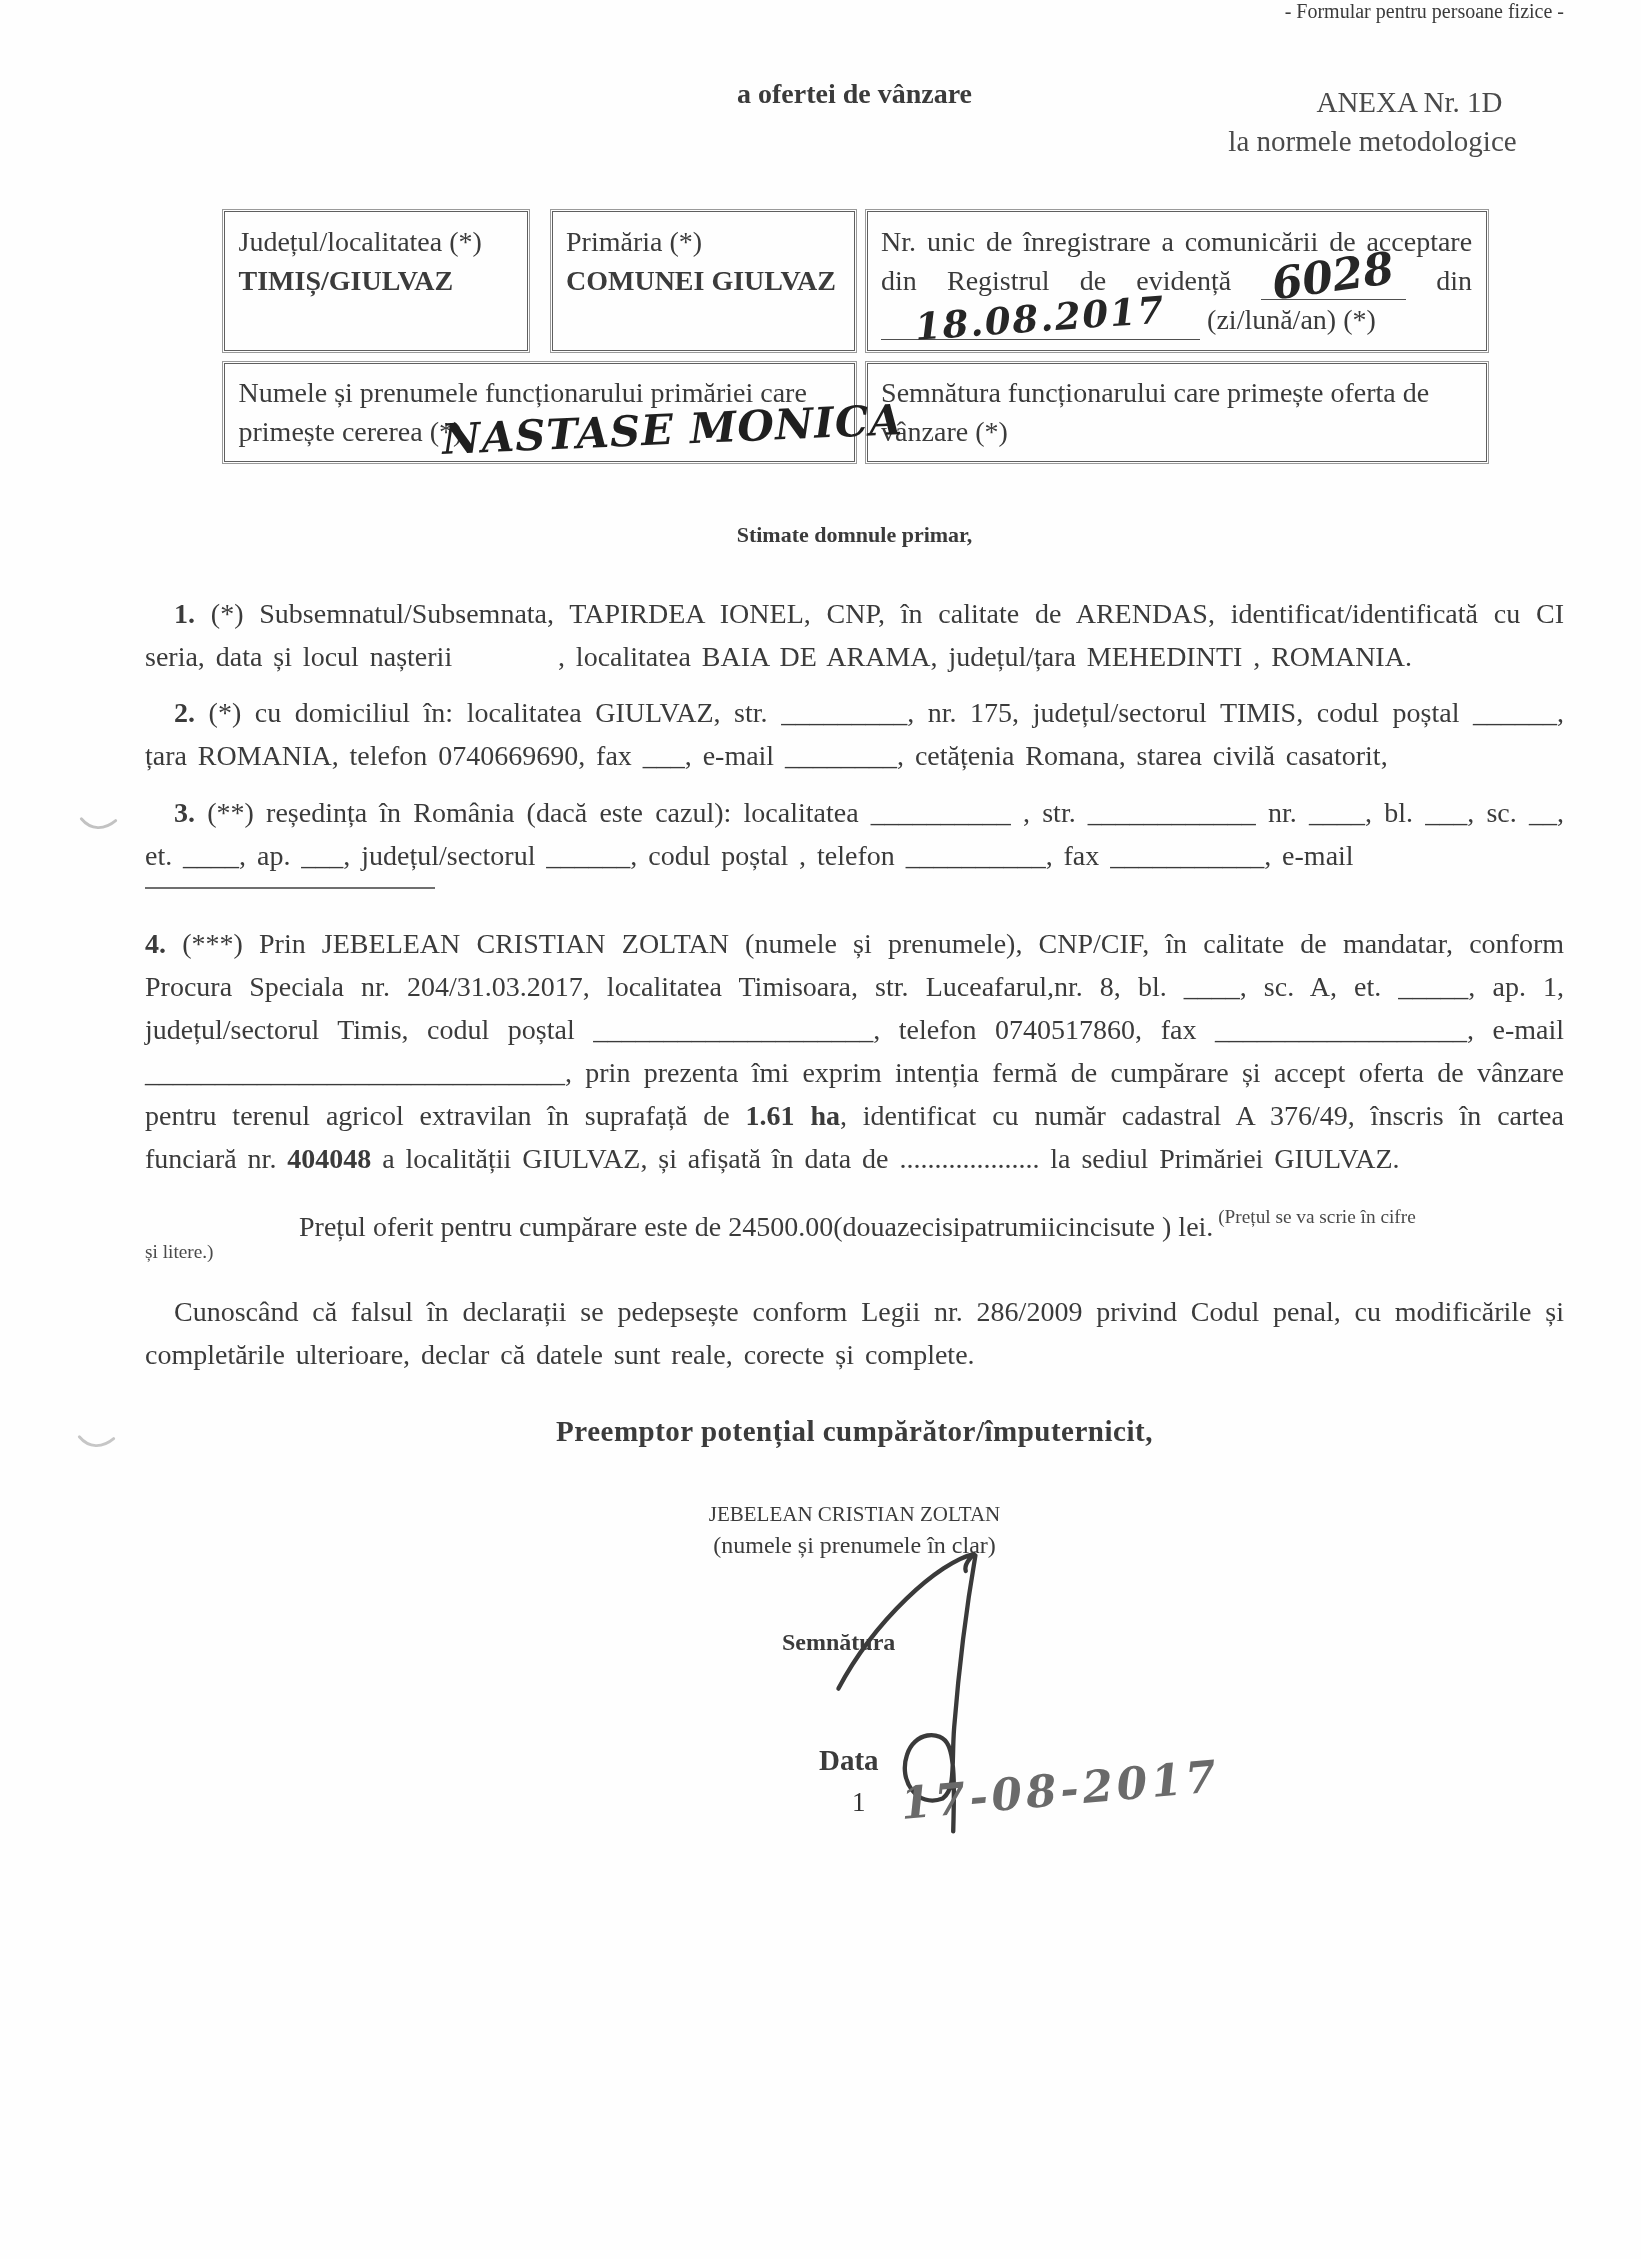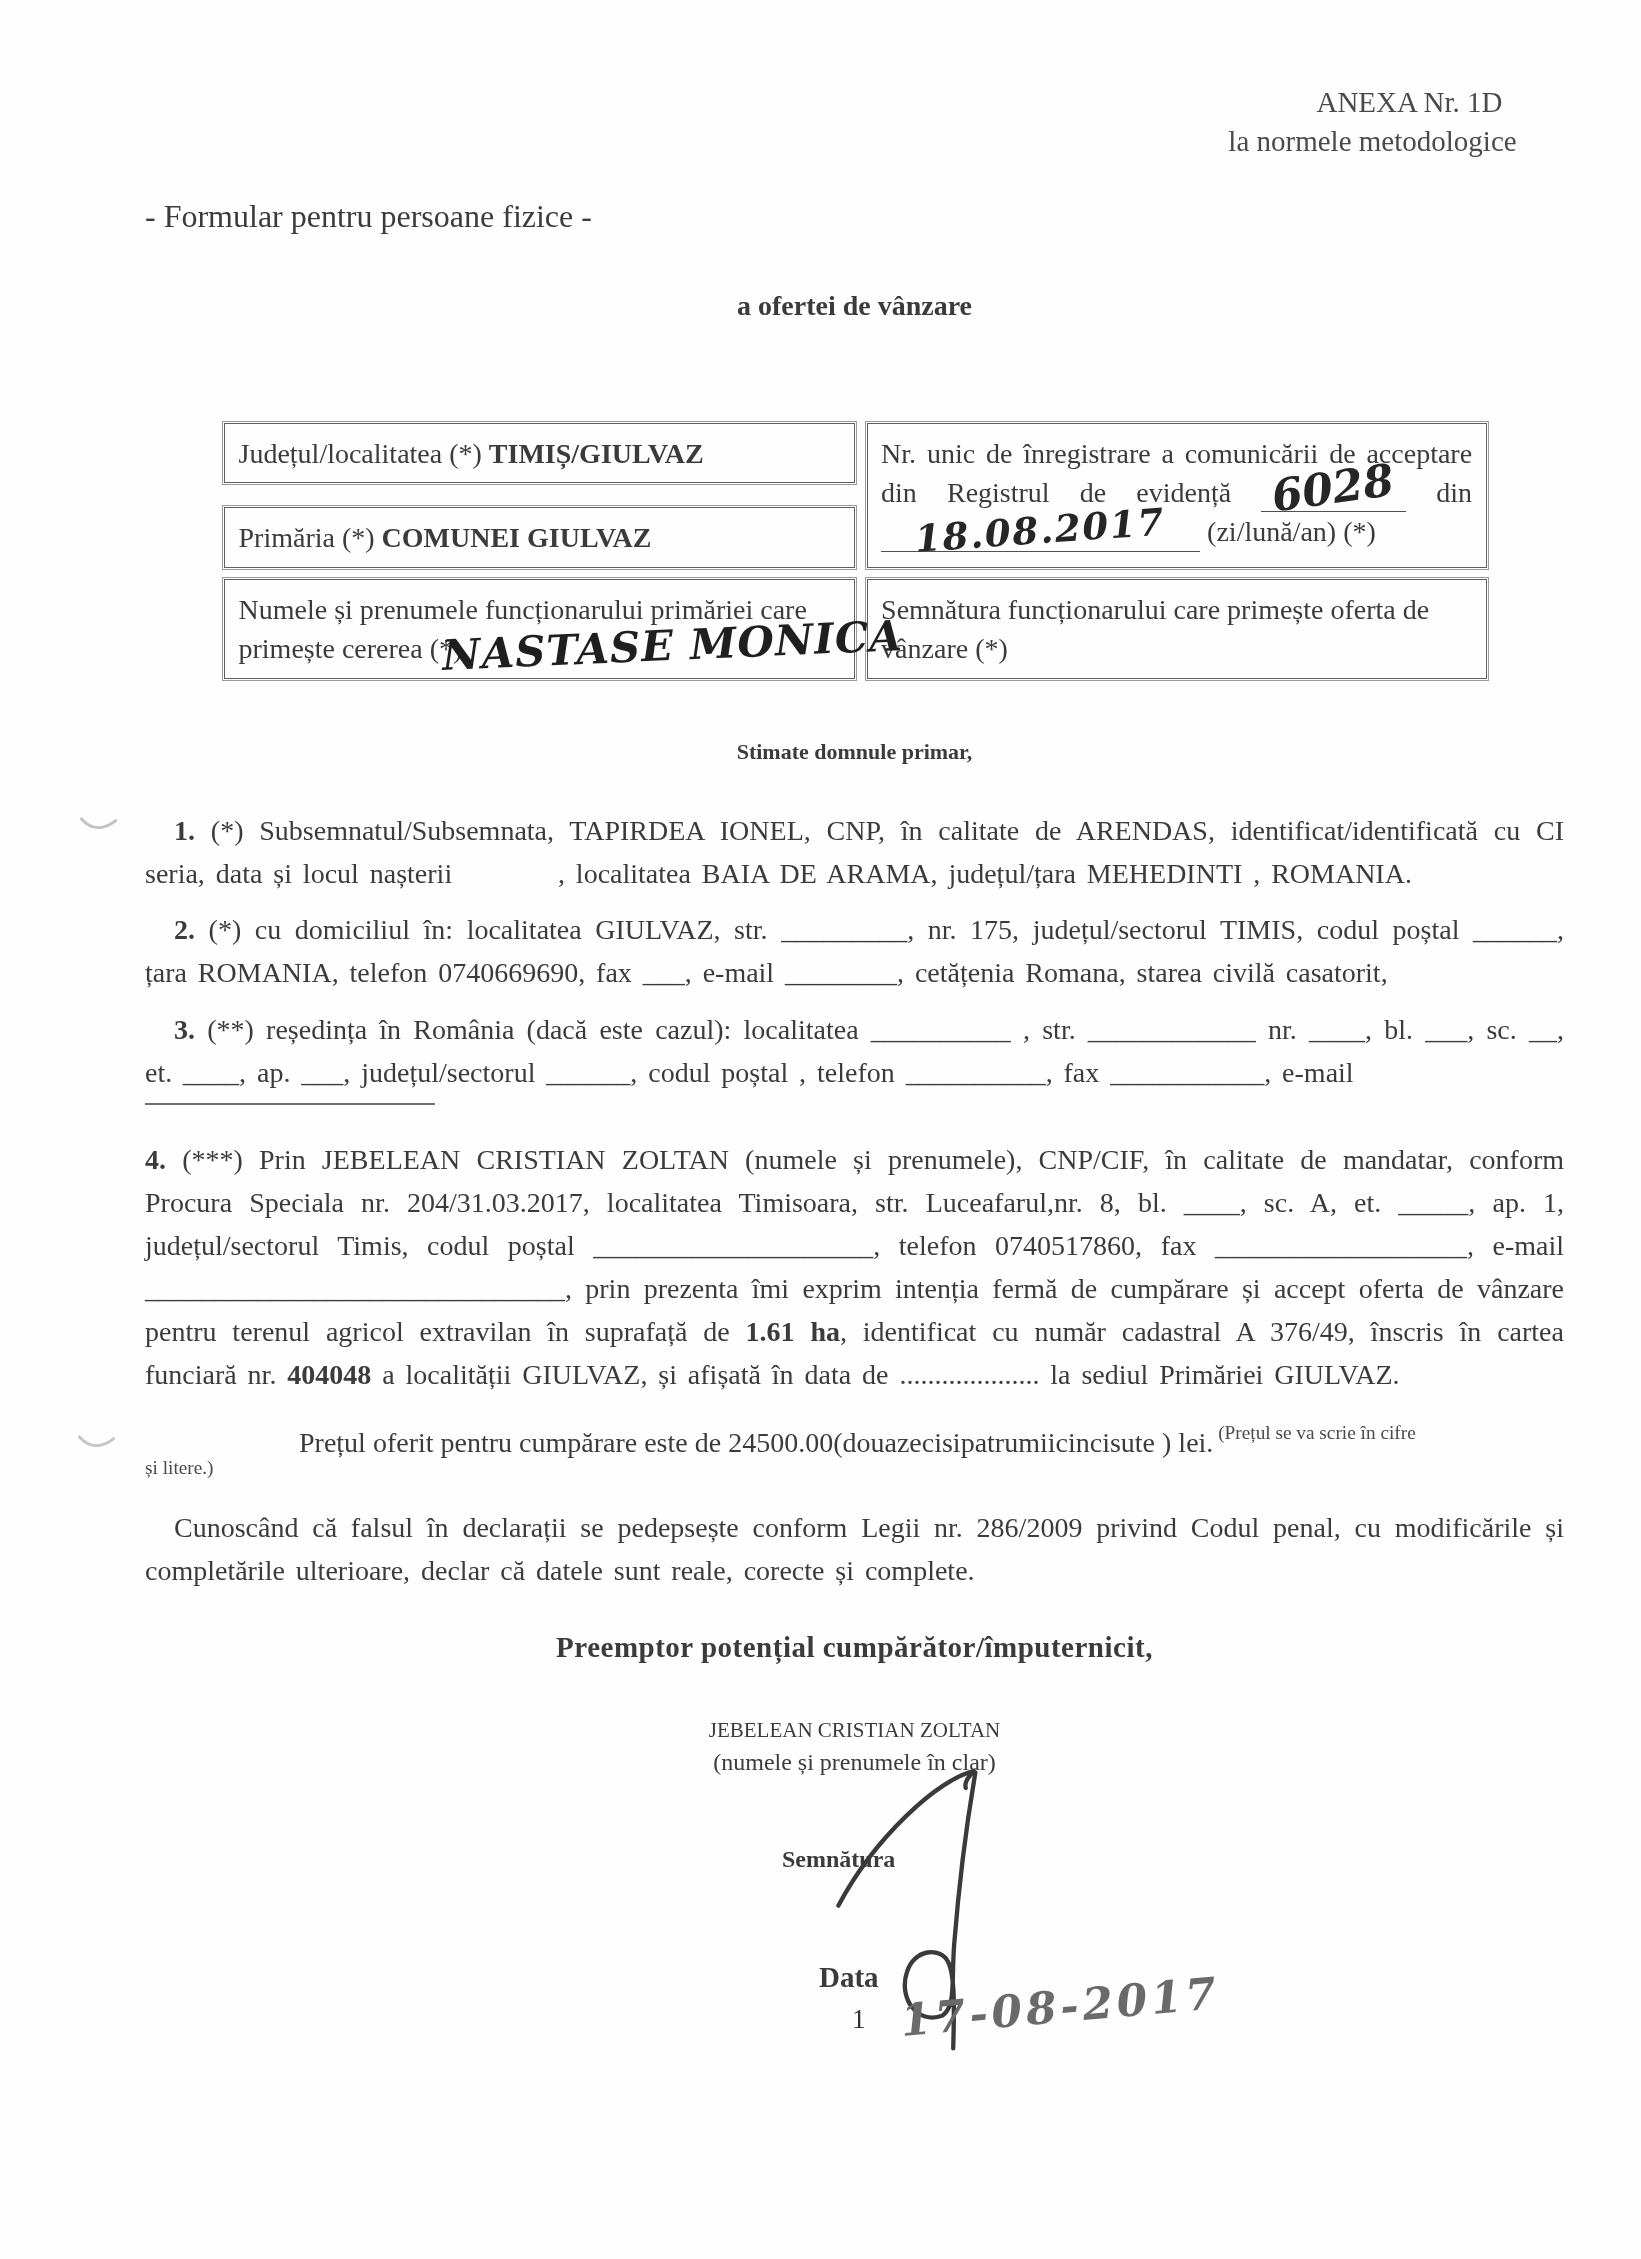--- a/index.html
+++ b/index.html
@@ -12,36 +12,36 @@
     color:#3b3b3b;
     font-size:28px;
     overflow:hidden;
   }
   .anexa{
     position:absolute;top:83px;right:85px;width:367px;
     text-align:center;line-height:39px;font-size:29px;color:#4a4a4a;
   }
   .anexa .l1{display:block;transform:translateX(37px);}
   .content{position:absolute;left:145px;top:0;width:1419px;}
-  .form-type{margin-top:198px;text-align:left;font-size:32px;}
+  .form-type{text-align:right;font-size:20px;}
   .title{margin-top:50px;text-align:center;font-weight:bold;font-size:30px;line-height:41px;}
   .title .t2{font-size:28px;}
 
   
   .doc-table{
     margin-top:97px;margin-left:79px;
     display:grid;grid-template-columns:631px 620px;
     column-gap:11.6px;row-gap:11.6px;
     font-size:28px;
   }
   .cell{
     border:1.9px solid #5f5f5f;outline:1px solid #9a9a9a;outline-offset:1.9px;
     padding:9.7px 13.5px;line-height:39px;background:#fefefe;
   }
-  .left-stack{display:flex;flex-direction:column;gap:24px;}
+  .left-stack{display:flex;flex-direction:row;gap:24px;}
   .left-stack .cell{flex:1;}
   .nr-cell{text-align:justify;}
   .func-cell{position:relative;}
   .bold{font-weight:bold;}
 
   .blank{
     display:inline-block;border-bottom:1.9px solid #4f4f4f;
     height:33px;text-align:center;vertical-align:-5.8px;overflow:visible;
   }
   .hand{

